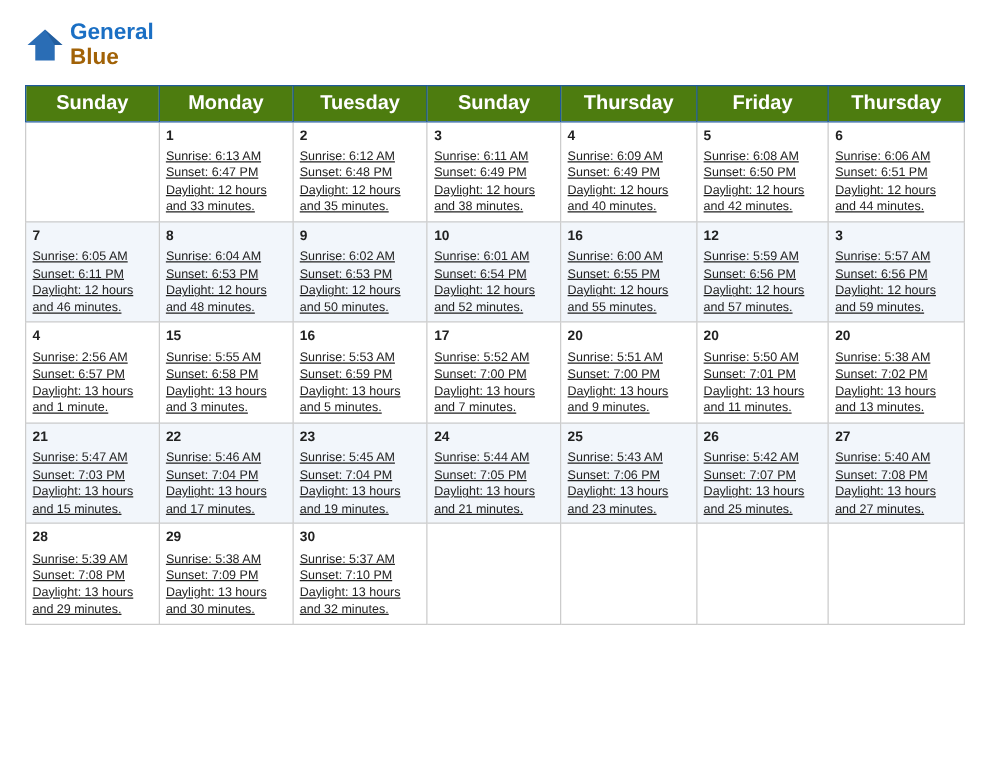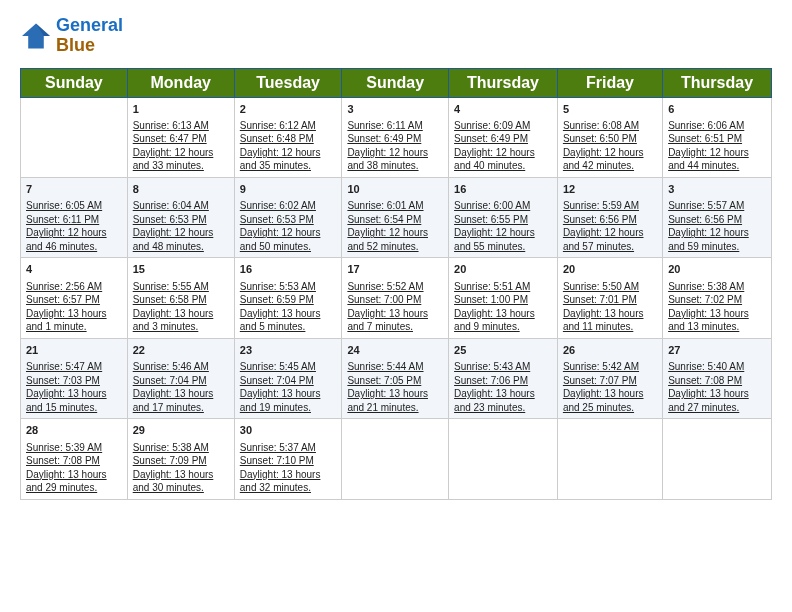--- a/index.html
+++ b/index.html
@@ -256,21 +256,21 @@
           <td>
             <span class="day-num">17</span>
             <div class="cell-content">Sunrise: 5:52 AM
 Sunset: 7:00 PM
 Daylight: 13 hours
 and 7 minutes.</div>
           </td>
           <td>
             <span class="day-num">20</span>
             <div class="cell-content">Sunrise: 5:51 AM
-Sunset: 1:00 PM
+Sunset: 7:00 PM
 Daylight: 13 hours
 and 9 minutes.</div>
           </td>
           <td>
             <span class="day-num">20</span>
             <div class="cell-content">Sunrise: 5:50 AM
 Sunset: 7:01 PM
 Daylight: 13 hours
 and 11 minutes.</div>
           </td>

